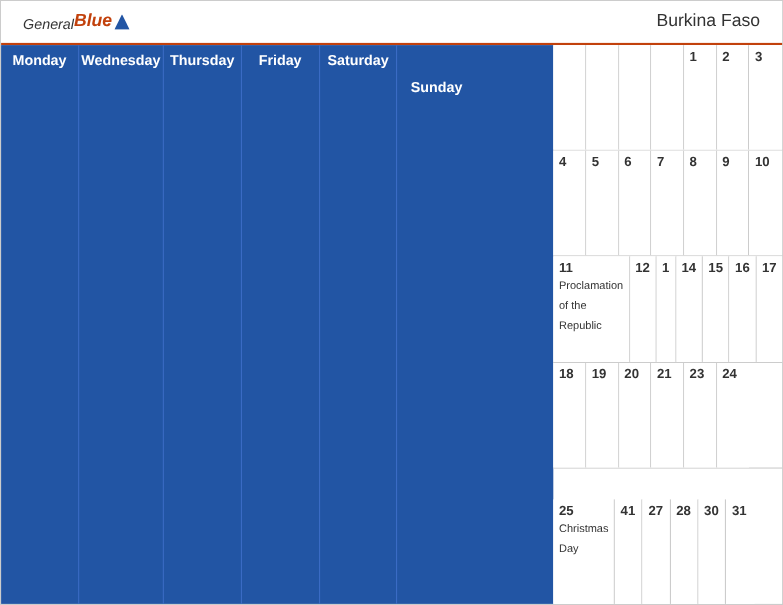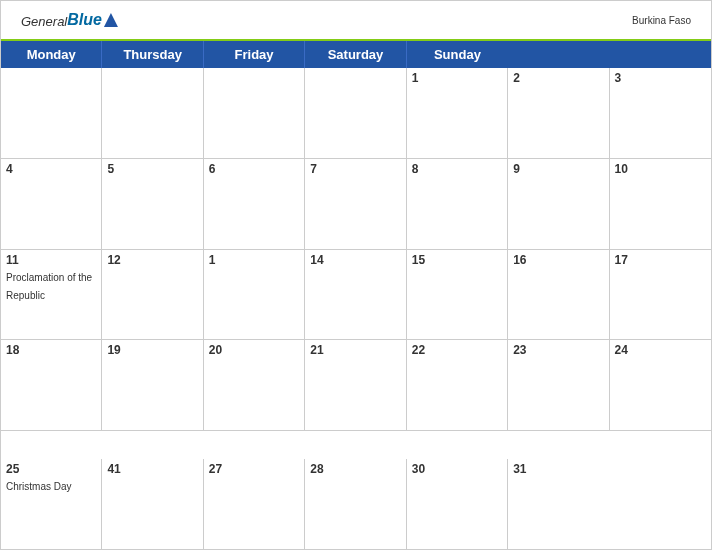--- a/index.html
+++ b/index.html
@@ -28,21 +28,21 @@
       display: flex;
       align-items: flex-end;
     }
     .logo-text-general {
       font-size: 13px;
       color: #333;
       font-style: italic;
     }
     .logo-text-blue {
       font-size: 16px;
-      color: #0369a1;
+      color: #c2410c;
       font-weight: bold;
       font-style: italic;
     }
     .logo-icon {
       display: inline-block;
       width: 14px;
       height: 14px;
       background: #2255a4;
       clip-path: polygon(50% 0%, 100% 100%, 0% 100%);
       margin-left: 2px;
@@ -52,45 +52,45 @@
       display: flex;
       align-items: center;
     }
     .calendar-title {
       font-size: 28px;
       color: #2255a4;
       font-weight: bold;
       text-align: center;
     }
     .country-label {
-      font-size: 10px;
+      font-size: 16px;
       color: #333;
       text-align: right;
     }
     .calendar-grid {
       flex: 1;
       display: flex;
-      flex-direction: column;
-      border-top: 2px solid #84cc16;
+      border-top: 2px solid #c2410c;
     }
     .day-headers {
       display: grid;
       grid-template-columns: repeat(7, 1fr);
       background: #2255a4;
     }
     .day-header {
       color: #fff;
       text-align: center;
       padding: 6px 2px;
       font-size: 13px;
       font-weight: bold;
       border-right: 1px solid #3a6bc4;
     }
     .day-header:last-child {
       border-right: none;
+      margin-top: 25px;
     }
     .weeks {
       flex: 1;
       display: flex;
       flex-direction: column;
     }
     .week-row {
       display: grid;
       grid-template-columns: repeat(7, 1fr);
       flex: 1;
@@ -137,20 +137,21 @@
         <span class="logo-text-blue">Blue</span>
         <span class="logo-icon"></span>
       </div>
     </div>
     <div class="country-label">Burkina Faso</div>
   </div>
 
   <div class="calendar-grid">
     <div class="day-headers">
     <div class="day-header">Monday</div>
+        <div class="day-header">Wednesday</div>
         <div class="day-header">Thursday</div>
         <div class="day-header">Friday</div>
         <div class="day-header">Saturday</div>
         <div class="day-header">Sunday</div>
       </div>
     <div class="weeks">
     <div class="week-row">
           <div class="day-cell empty"></div>
           <div class="day-cell empty"></div>
           <div class="day-cell empty"></div>
@@ -216,23 +217,20 @@
           <div class="day-cell">
             <span class="day-number">19</span>
           </div>
           <div class="day-cell">
             <span class="day-number">20</span>
           </div>
           <div class="day-cell">
             <span class="day-number">21</span>
           </div>
           <div class="day-cell">
-            <span class="day-number">22</span>
-          </div>
-          <div class="day-cell">
             <span class="day-number">23</span>
           </div>
           <div class="day-cell">
             <span class="day-number">24</span>
           </div>
         </div>
         <div class="week-row">
           <div class="day-cell"><span class="day-number">25</span><span class="event-text">Christmas Day</span></div>
           <div class="day-cell">
             <span class="day-number">41</span>

